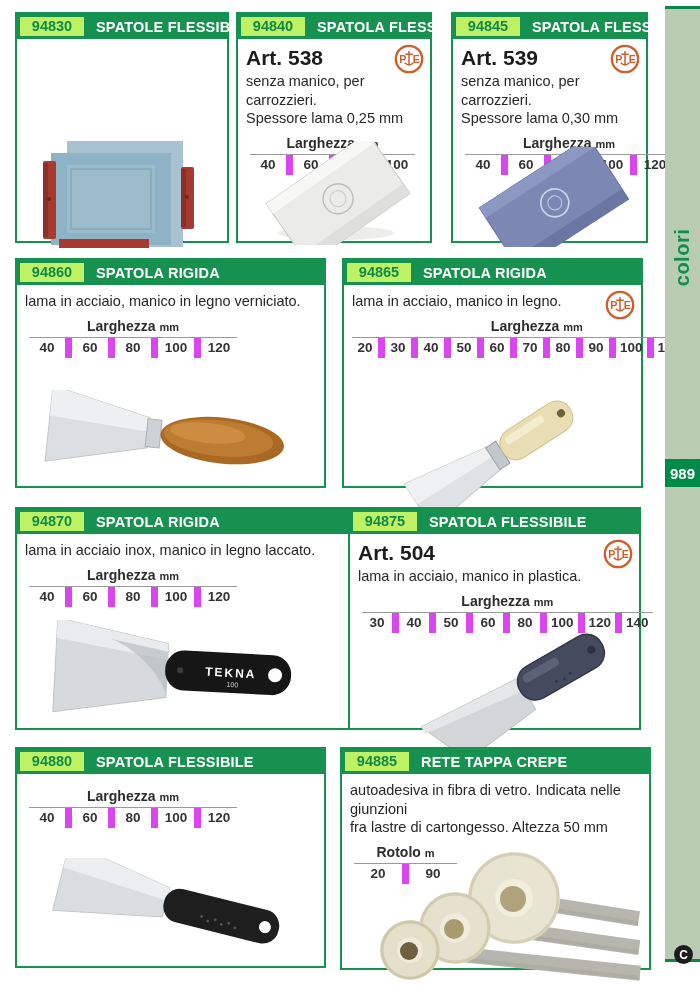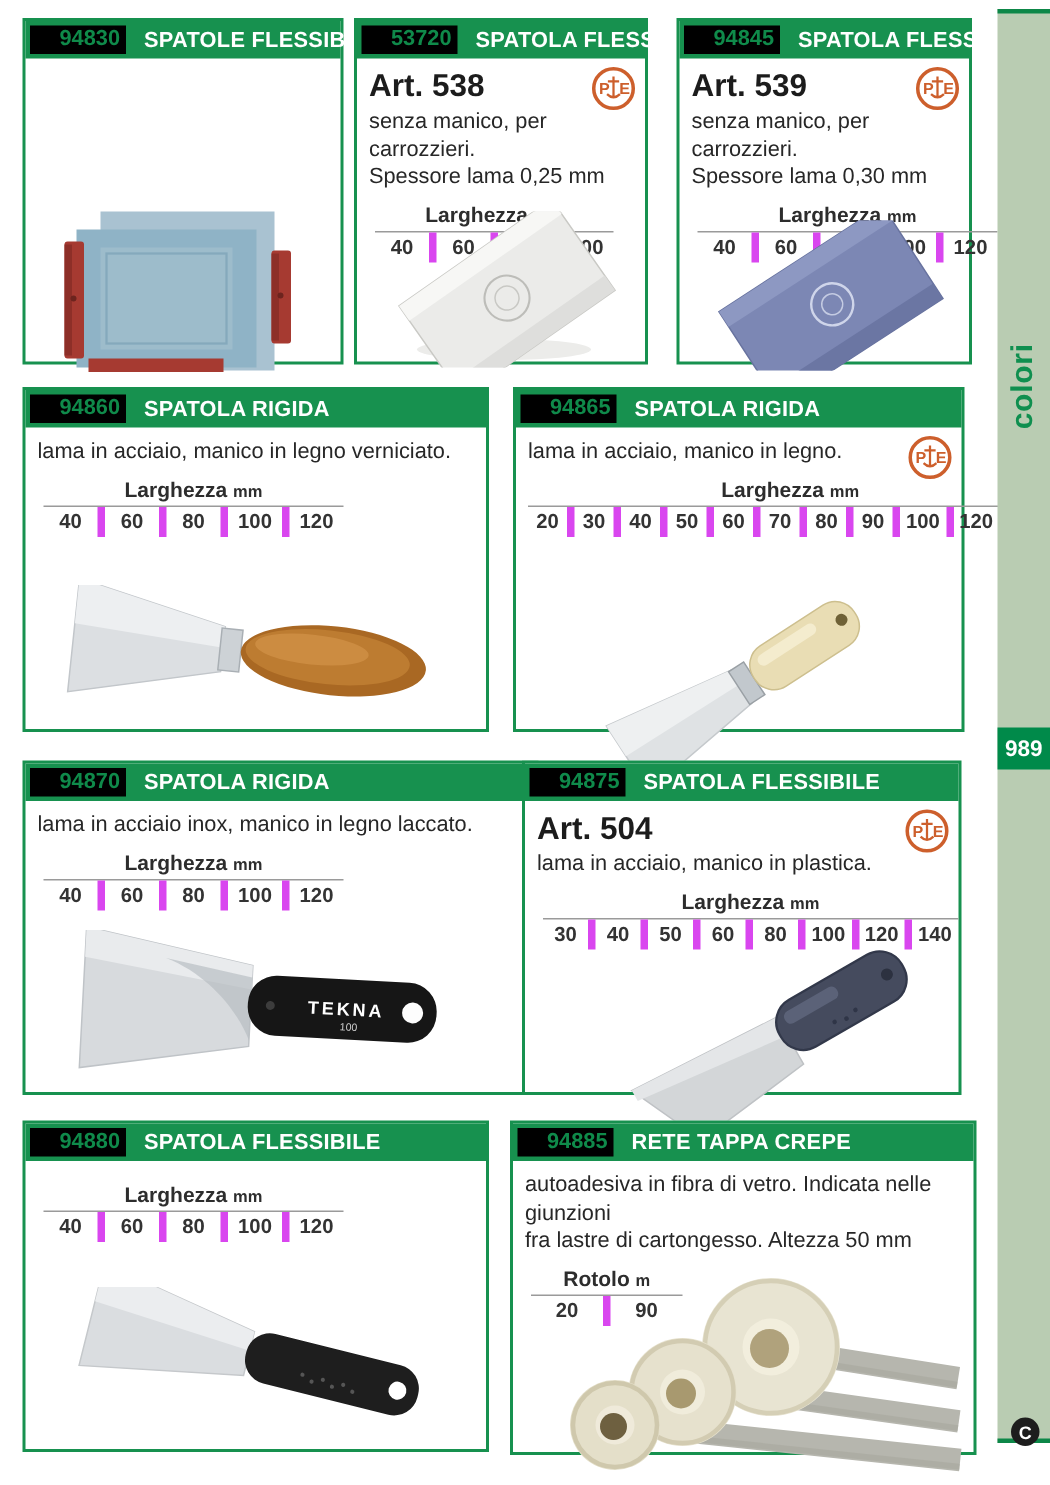--- a/index.html
+++ b/index.html
@@ -8,37 +8,37 @@
     font-family:"Liberation Sans","DejaVu Sans",sans-serif;
     -webkit-font-smoothing:antialiased;overflow:hidden;
   }
   .card{
     position:absolute;border:2px solid #17914f;background:#fff;box-sizing:border-box;
   }
   .card-header{
     display:flex;align-items:center;background:#17914f;height:25px;padding:3px 3px;box-sizing:border-box;
   }
   .code-box{
-    background:#000000;color:#0f8a4a;font-weight:bold;font-size:14.5px;
-    height:19px;line-height:19px;min-width:56px;text-align:right;padding:0 4px;
+    background:#bef264;color:#0f8a4a;font-weight:bold;font-size:14.5px;
+    height:19px;line-height:19px;min-width:56px;text-align:center;padding:0 4px;
   }
   .card-title{
     color:#fff;font-weight:bold;font-size:14.5px;margin-left:12px;letter-spacing:.2px;white-space:nowrap;
   }
   .card-body{position:relative;padding:7px 8px 0 8px;height:calc(100% - 25px);box-sizing:border-box;}
   .art{font-size:21px;font-weight:bold;color:#1c1c1c;margin-bottom:2px;}
   .desc{font-size:14.5px;color:#272727;line-height:1.28;white-space:pre-line;}
   .pe-logo{position:absolute;top:5px;right:6px;width:30px;height:30px;}
   .size-table{display:inline-block;margin-top:7px;margin-left:4px;}
   .size-label{text-align:center;font-weight:bold;font-size:14px;color:#2d2d2d;padding-bottom:3px;}
   .size-label .unit{font-size:11px;font-weight:bold;}
   .size-row{display:flex;border-top:1.5px solid #9a9a9a;}
   .size-cell{
     min-width:26px;padding:2px 5px 3px 5px;text-align:center;
-    font-size:13.5px;font-weight:bold;color:#333;border-right:5px solid #d946ef;
+    font-size:13.5px;font-weight:bold;color:#333;border-right:7px solid #d946ef;
   }
   .size-row .size-cell:last-child{border-right:none;}
   .c5 .size-cell{min-width:18px;padding:2px 4px 3px 4px;}
   .c7 .size-cell{min-width:22px;padding:2px 4px 3px 4px;}
   .c9 .size-cell{min-width:38px;}
   .photo{position:absolute;}
   
   .c1{left:15px;top:12px;width:214px;height:231px;}
   .c2{left:236px;top:12px;width:196px;height:231px;}
   .c3{left:451px;top:12px;width:197px;height:231px;}
@@ -54,21 +54,21 @@
     border-top:3px solid #0d8748;border-bottom:3px solid #0d8748;box-sizing:border-box;
   }
   .sidebar-label-wrap{
     position:absolute;left:0;top:198px;width:35px;height:100px;
     display:flex;align-items:center;justify-content:center;
   }
   .sidebar-label{
     transform:rotate(-90deg);font-size:20px;font-weight:bold;color:#0f8f4f;letter-spacing:.5px;
   }
   .page-num-box{
-    position:absolute;left:0;top:476px;width:35px;height:28px;background:#008a4a;
+    position:absolute;left:0;top:450px;width:35px;height:28px;background:#008a4a;
     display:flex;align-items:center;justify-content:center;
   }
   .page-num{color:#fff;font-weight:bold;font-size:15px;}
   .footer-logo{
     position:absolute;left:9px;top:936px;width:19px;height:19px;border-radius:50%;
     background:#1d1d1d;color:#fff;font-weight:bold;font-size:12px;
     display:flex;align-items:center;justify-content:center;
   }
 </style>
 </head>
@@ -91,21 +91,21 @@
       <rect x="6" y="24" width="5" height="74" fill="#8d2f28"></rect>
       <rect x="22" y="100" width="90" height="9" fill="#a63a31"></rect>
       <circle cx="12" cy="60" r="2" fill="#6d241e"></circle>
       <circle cx="150" cy="58" r="2" fill="#6d241e"></circle>
     </svg>
   </div>
 </div>
 
 <div class="card c2">
   <div class="card-header">
-    <div class="code-box">53720</div>
+    <div class="code-box">94840</div>
     <div class="card-title">SPATOLA FLESSIBILE</div>
   </div>
   <div class="card-body">
     <div class="art">Art. 538</div>
     <svg class="pe-logo" viewBox="0 0 28 28">
       <circle cx="14" cy="14" r="12.3" fill="#fff" stroke="#cd5f2c" stroke-width="2.2"></circle>
       <text x="5" y="17.5" font-size="10" font-weight="bold" fill="#cd5f2c">P</text>
       <text x="17.5" y="17.5" font-size="10" font-weight="bold" fill="#cd5f2c">E</text>
       <path d="M14 6.5 V20 M10.5 9.5 H17.5 M10 17.5 Q14 21.5 18 17.5" fill="none" stroke="#cd5f2c" stroke-width="1.4"></path>
     </svg>

